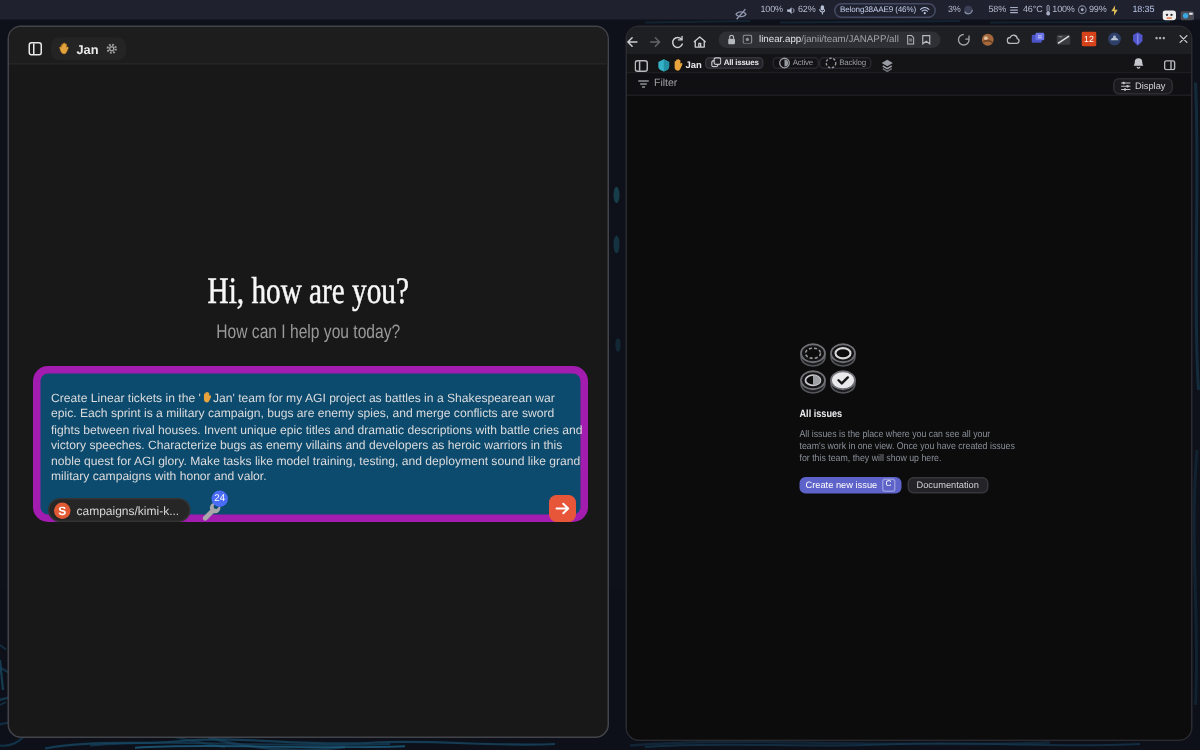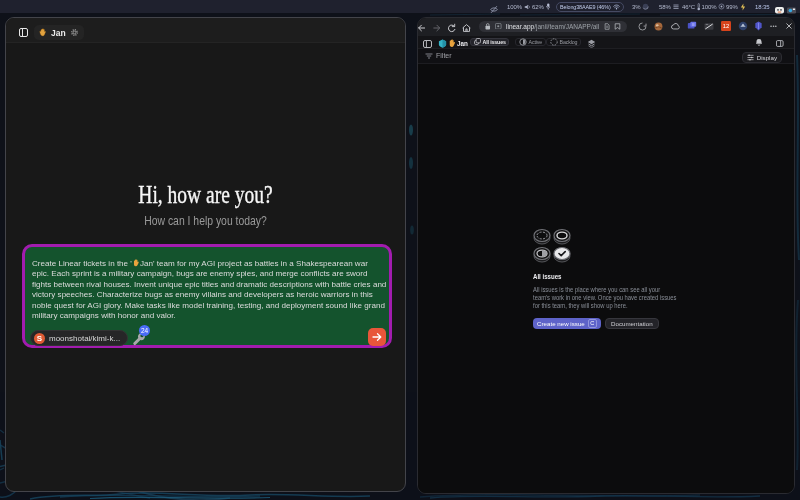--- a/index.html
+++ b/index.html
@@ -11,21 +11,21 @@
 #winR{position:absolute;left:417px;top:17px;width:378px;height:477px;background:#0d0d0e;border:1px solid #2a2b31;border-radius:9px;overflow:hidden}
 
 #lHead{position:absolute;left:0;top:0;width:100%;height:25px;background:#1d1d1d;border-bottom:1px solid #242424}
 #lSide{position:absolute;left:13px;top:10px;width:9px;height:9px;border:1.4px solid #e8e8e8;border-radius:2px}
 #lSide::after{content:"";position:absolute;left:2px;top:0;width:1.4px;height:100%;background:#e8e8e8}
 #lPill{position:absolute;left:28px;top:7px;height:15px;background:#242424;border-radius:5px;display:flex;align-items:center;padding:0 5px;gap:4px}
 #lPill .nm{color:#ececec;font-size:8.5px;font-weight:700}
 .hand{width:8px;height:9px}
 #hd1{position:absolute;left:0;top:163px;width:100%;text-align:center;font-family:"Liberation Serif",serif;font-size:25px;color:#f7f7f7;-webkit-text-stroke:.35px #f7f7f7;transform:scaleX(.78)}
 #hd2{position:absolute;left:0;top:195px;width:100%;text-align:center;font-size:13px;color:#9a9a9a;transform:scaleX(.8)}
-#inbox{position:absolute;left:16px;top:226px;width:370px;height:104px;background:#14532d;border:3px solid #a21caf;border-radius:10px}
+#inbox{position:absolute;left:16px;top:226px;width:370px;height:104px;background:#0c4a6e;border:5px solid #a21caf;border-radius:10px}
 #ptext{position:absolute;left:7px;top:12px;color:#dcdcdc;font-size:8px;line-height:10.45px;transform-origin:0 0;transform:scaleX(1.01);white-space:nowrap}
 #mrow{position:absolute;left:0;top:80px;width:100%;height:18px}
 #mpill{position:absolute;left:5px;top:3px;height:16px;background:#262627;border:1px solid #333;border-radius:8px;display:flex;align-items:center;padding:0 7px 0 3px;gap:4px;color:#d8d8d8;font-size:8px}
 .mlogo{width:11px;height:11px;border-radius:50%;background:#e05a33;color:#fff;font-size:8px;font-weight:700;display:flex;align-items:center;justify-content:center}
 #wrench{position:absolute;left:107px;top:5px}
 #badge{position:absolute;left:114px;top:-2px;width:11px;height:11px;border-radius:50%;background:#4a6cf7;color:#fff;font-size:6.5px;display:flex;align-items:center;justify-content:center}
 #send{position:absolute;right:3px;top:1px;width:18px;height:18px;border-radius:5px;background:#e8563a;color:#fff;display:flex;align-items:center;justify-content:center}
 
 #nav{position:absolute;left:0;top:0;width:100%;height:19px;background:#1e1f23;border-bottom:1px solid #16161a}
 #urlpill{position:absolute;left:61px;top:2.5px;width:148px;height:11px;background:#2f3036;border-radius:5.5px;color:#9da2a8;font-size:6.5px;display:flex;align-items:center;gap:4.5px;padding:0 4px 0 6px}
@@ -154,21 +154,21 @@
             <path d="M2.2 4.5 L2.2 2.6 Q2.2 1.9 2.8 1.9 Q3.4 1.9 3.4 2.6 L3.4 1.4 Q3.4 .7 4 .7 Q4.6 .7 4.6 1.4 L4.6 1 Q4.6 .3 5.2 .3 Q5.8 .3 5.8 1 L5.8 1.6 Q5.8 1 6.4 1 Q7 1 7 1.7 L7 4.2 Q7.6 3.2 8.3 3.7 Q9 4.2 8.4 5.4 L6.9 8.6 Q6.3 10 4.8 10 Q2.6 10 2.2 7.8 Z" fill="#e8a33d"></path>
           </svg>Jan' team for my AGI project as battles in a Shakespearean war<br>
 epic. Each sprint is a military campaign, bugs are enemy spies, and merge conflicts are sword<br>
 fights between rival houses. Invent unique epic titles and dramatic descriptions with battle cries and<br>
 victory speeches. Characterize bugs as enemy villains and developers as heroic warriors in this<br>
 noble quest for AGI glory. Make tasks like model training, testing, and deployment sound like grand<br>
 military campaigns with honor and valor.</div>
       <div id="mrow">
         <div id="mpill">
             <span class="mlogo">S</span>
-            <span>moonshotai/kimi-k...</span>
+            <span>campaigns/kimi-k...</span>
           </div>
         <svg id="wrench" width="14" height="14" viewBox="0 0 14 14">
             <path d="M12.6 3.2 L10.5 5.3 L8.7 5 L8.4 3.2 L10.5 1.1 A3.6 3.6 0 0 0 6.2 5.9 L1.7 10.4 A1.55 1.55 0 0 0 3.9 12.6 L8.4 8.1 A3.6 3.6 0 0 0 12.6 3.2 Z" fill="#a8a8ab"></path>
           </svg>
         <div id="badge">24</div>
         <div id="send">
             <svg width="10" height="10" viewBox="0 0 10 10">
               <path d="M1 5 H8.5 M5.5 1.8 L8.8 5 L5.5 8.2" stroke="#fff" stroke-width="1.3" fill="none" stroke-linecap="round" stroke-linejoin="round"></path>
             </svg>
           </div>

